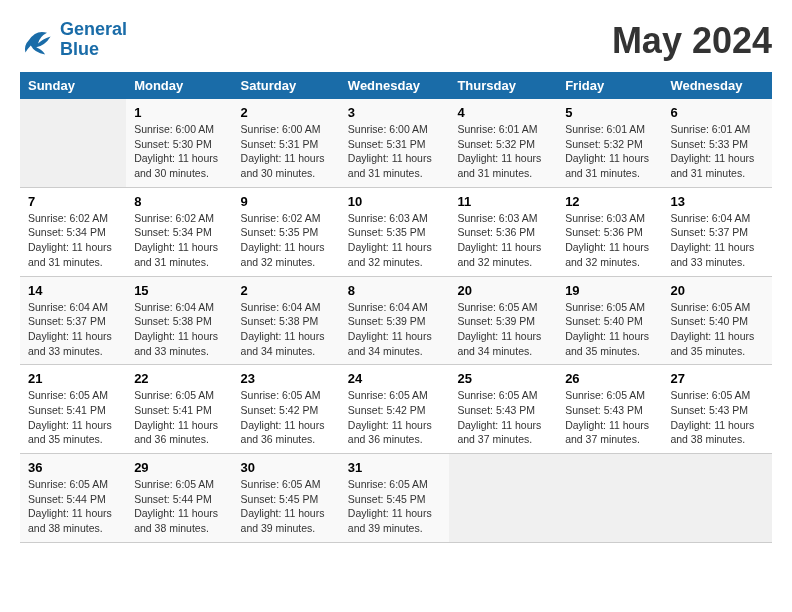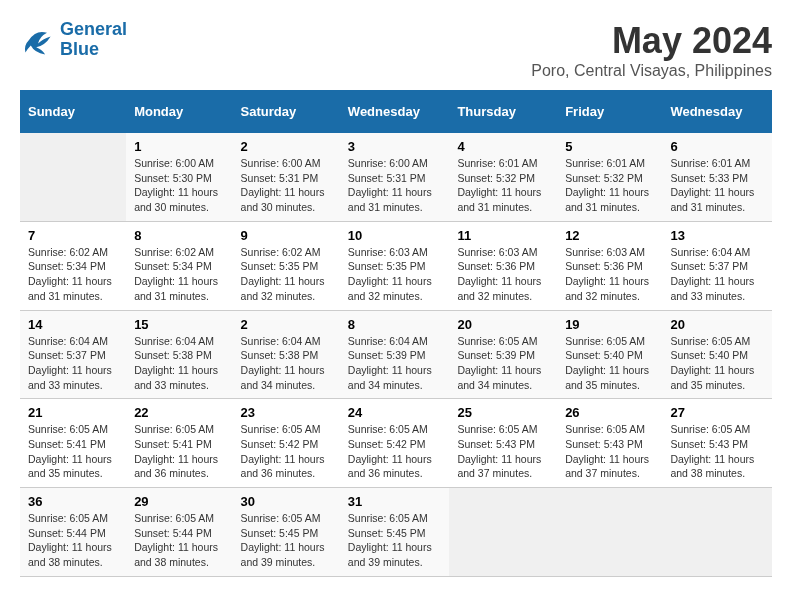--- a/index.html
+++ b/index.html
@@ -47,21 +47,21 @@
     }
     table {
       width: 100%;
       border-collapse: collapse;
       font-size: 11px;
     }
     thead tr th {
       background-color: #1a6ca8;
       color: #fff;
       text-align: left;
-      padding: 14px 8px;
+      padding: 6px 8px;
       font-size: 13px;
       font-weight: bold;
     }
     tbody tr {
       border-bottom: 1px solid #ccc;
     }
     tbody tr:nth-child(odd) {
       background-color: #f9f9f9;
     }
     tbody tr:nth-child(even) {
@@ -98,21 +98,20 @@
     <svg class="logo-bird" viewBox="0 0 40 40" xmlns="http://www.w3.org/2000/svg">
       <path d="M10,20 Q18,8 30,12 Q22,16 20,24 Q26,18 34,16 Q28,26 18,28 Q24,30 28,36 Q16,34 12,26 Q8,30 6,34 Q4,26 10,20Z" fill="#1a6ca8"></path>
     </svg>
     <div>
       <div class="logo-text"><span>General</span></div>
       <div class="logo-text"><span>Blue</span></div>
     </div>
   </div>
   <div class="title-block">
     <div class="month-title">May 2024</div>
-    <div class="location">Poro, Central Visayas, Philippines</div>
   </div>
 </div>
 
 <table>
   <thead>
     <tr>
       <th>Sunday</th>
       <th>Monday</th>
       <th>Saturday</th>
       <th>Wednesday</th>

